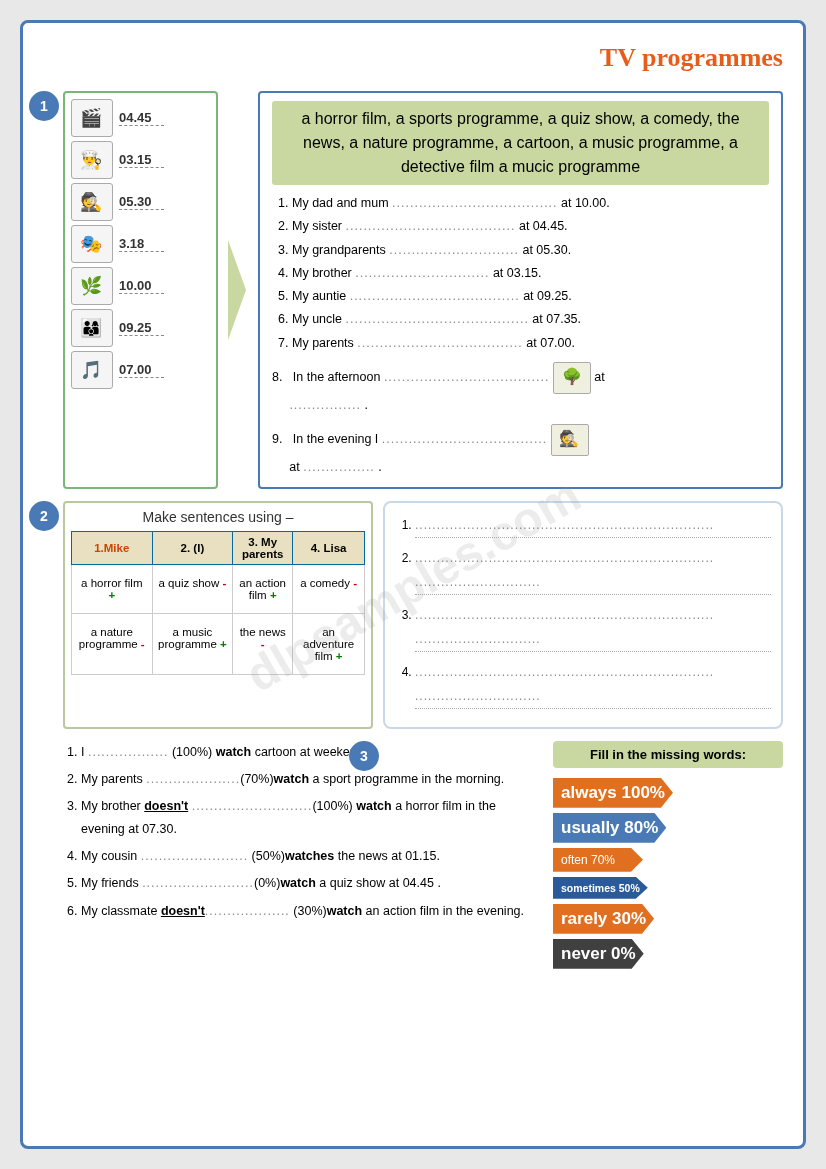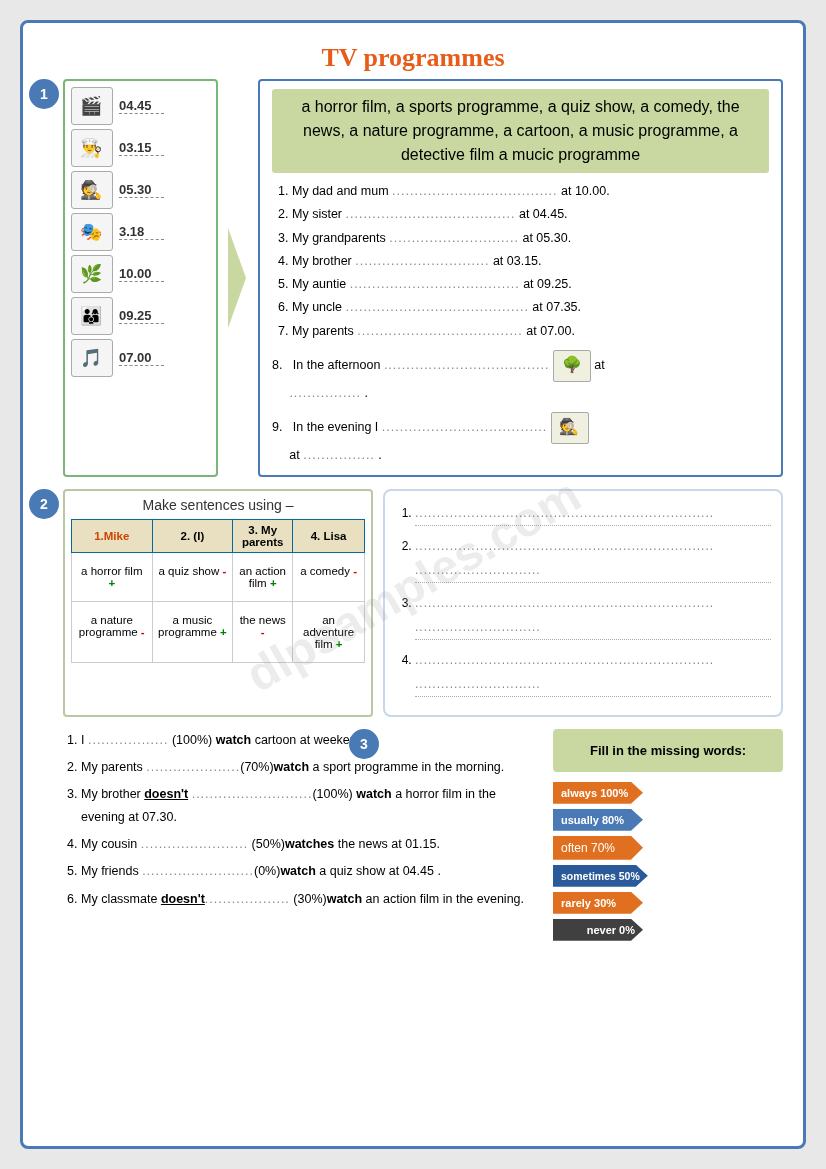--- a/index.html
+++ b/index.html
@@ -16,25 +16,25 @@
     .page {
       background: white;
       width: 786px;
       min-height: 1129px;
       border: 3px solid #4a7ab5;
       border-radius: 8px;
       padding: 20px;
       position: relative;
     }
     .page-title {
-      text-align: center;
+      text-align: right;
       color: #e85c1a;
       font-size: 26px;
       font-weight: bold;
-      margin-bottom: 6px;
+      margin-bottom: 18px;
       font-family: Georgia, serif;
     }
 
     
     .section1 {
       display: flex;
       gap: 10px;
       margin-bottom: 12px;
       position: relative;
     }
@@ -231,36 +231,36 @@
     .bold { font-weight: bold; }
     .underline { text-decoration: underline; }
 
     .section3-right {
       width: 230px;
       flex-shrink: 0;
     }
     .fill-header {
       background: #c8d8a0;
       border-radius: 4px;
-      padding: 14px 10px;
+      padding: 6px 10px;
       font-size: 13px;
       font-weight: bold;
       text-align: center;
       margin-bottom: 10px;
     }
     .freq-bar {
       display: flex;
       align-items: center;
       margin-bottom: 5px;
       position: relative;
     }
     .freq-label {
       background: #e07020;
       color: white;
-      font-size: 11px;
+      font-size: 17px;
       font-weight: bold;
       padding: 5px 8px;
       min-width: 90px;
       text-align: left;
       clip-path: polygon(0 0, calc(100% - 12px) 0, 100% 50%, calc(100% - 12px) 100%, 0 100%);
     }
     .freq-label.blue {
       background: #4a7ab5;
     }
     .freq-label.orange {

